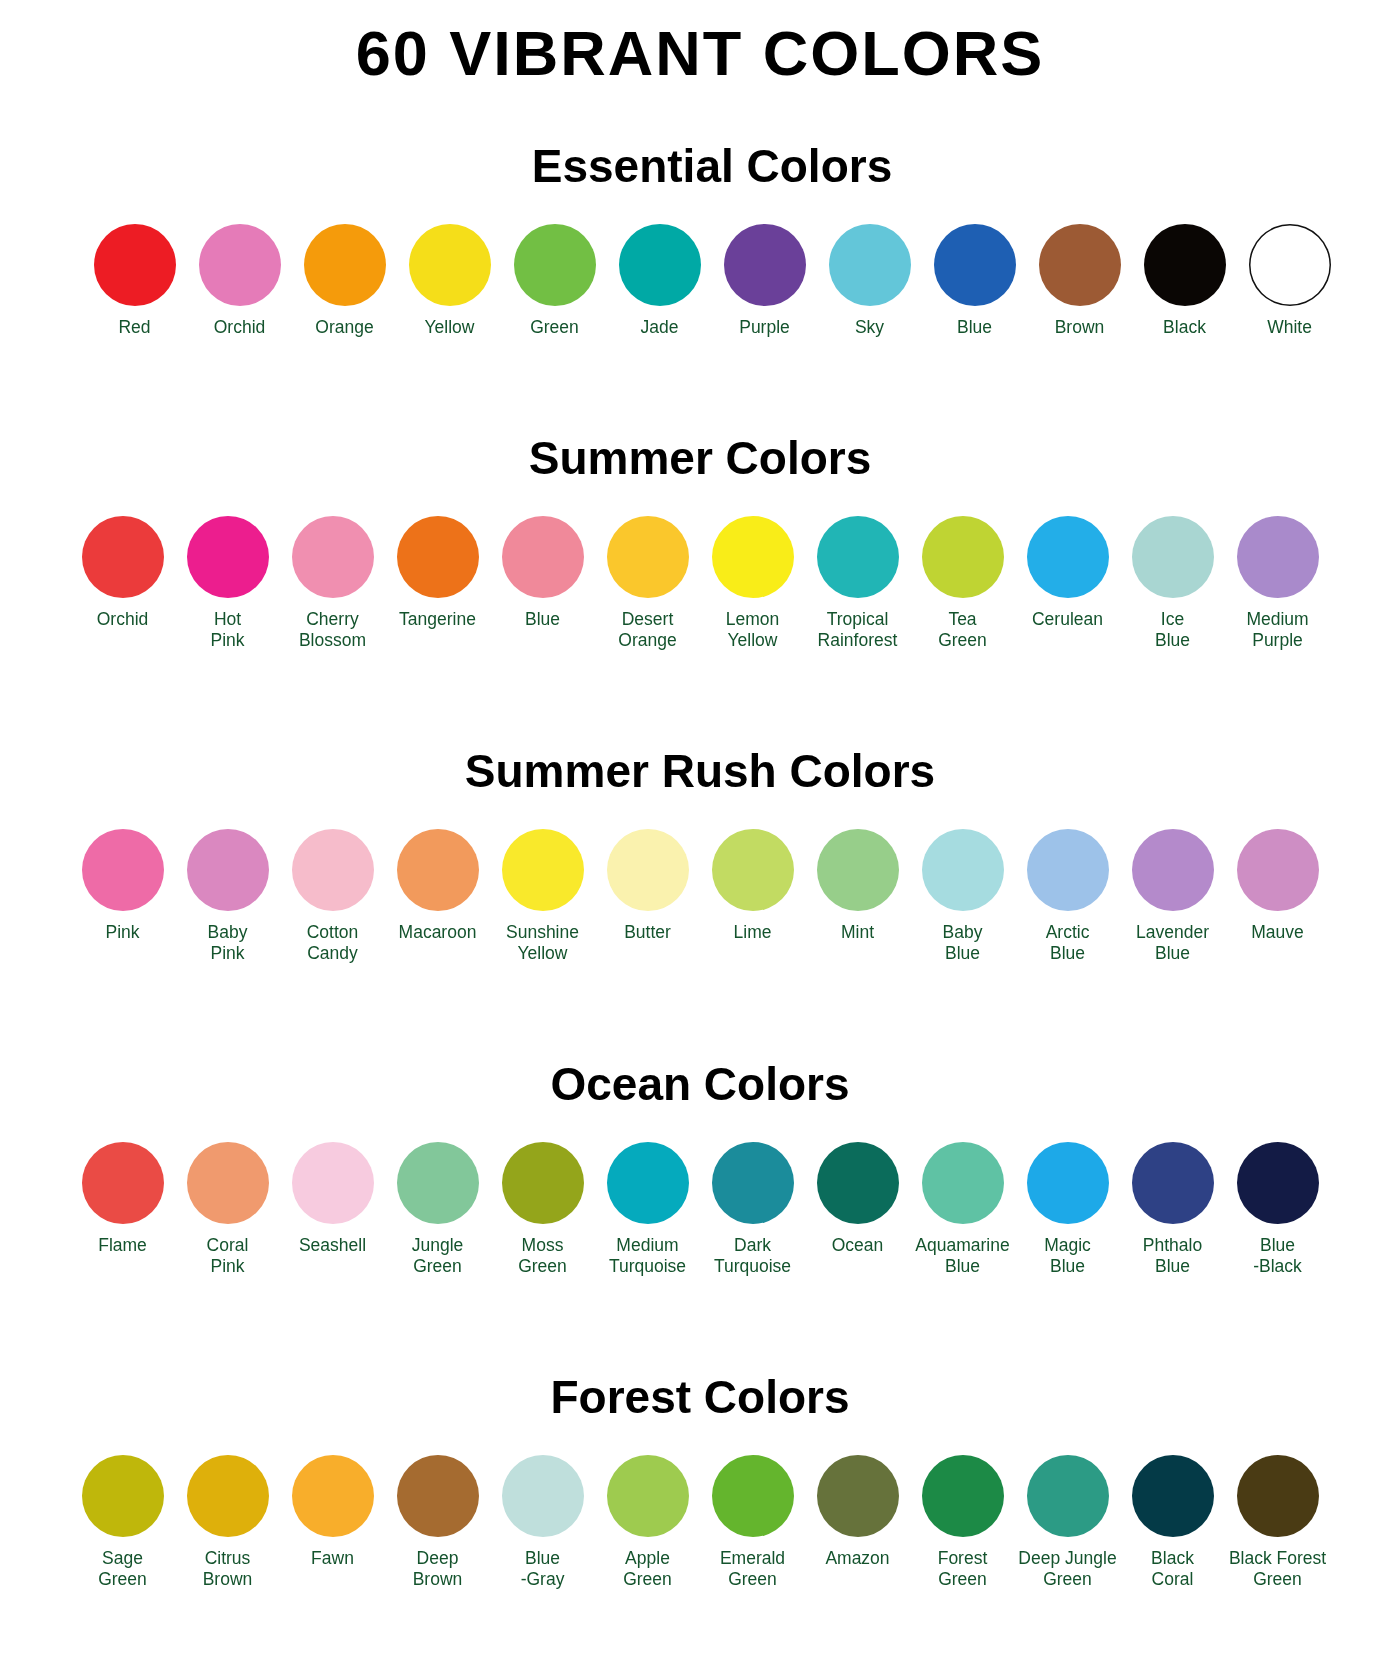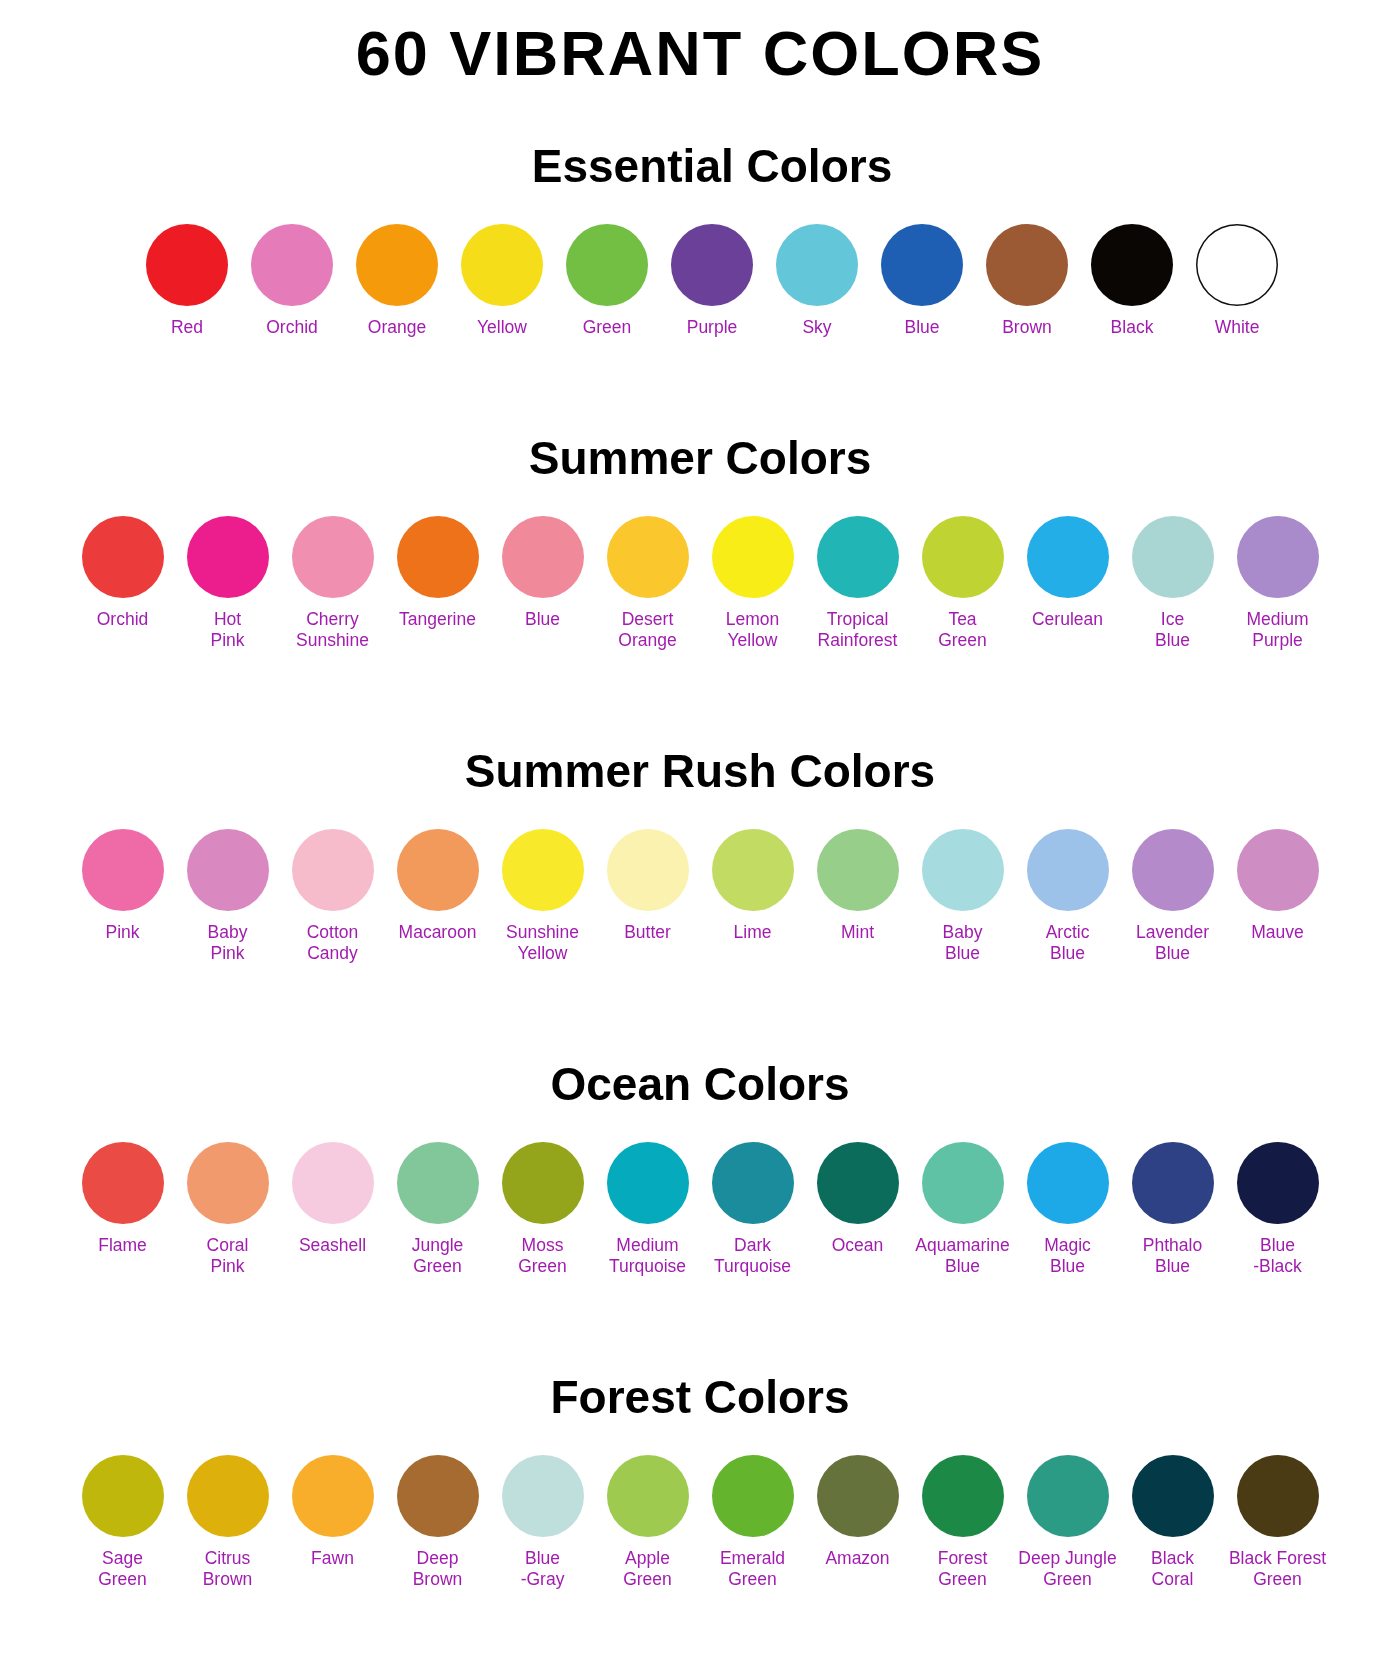--- a/index.html
+++ b/index.html
@@ -71,21 +71,21 @@
     display: block;
   }
   .dot.outlined {
     box-shadow: inset 0 0 0 1.5px #111111;
   }
   .label {
     margin-top: 11px;
     font-size: 17.5px;
     line-height: 1.22;
     text-align: center;
-    color: #a21caf;
+    color: #14532d;
     white-space: pre-line;
     font-weight: 400;
   }
 </style>
 </head>
 <body style="background: rgb(255, 255, 255);">
 
 <div class="page">
 
   <h1 class="main-title">60 VIBRANT COLORS</h1>
@@ -107,20 +107,24 @@
         </div>
       <div class="swatch">
           <span class="dot" style="background-color: rgb(245, 222, 25);"></span>
           <span class="label">Yellow</span>
         </div>
       <div class="swatch">
           <span class="dot" style="background-color: rgb(114, 191, 68);"></span>
           <span class="label">Green</span>
         </div>
       <div class="swatch">
+          <span class="dot" style="background-color: rgb(0, 169, 165);"></span>
+          <span class="label">Jade</span>
+        </div>
+      <div class="swatch">
           <span class="dot" style="background-color: rgb(106, 64, 153);"></span>
           <span class="label">Purple</span>
         </div>
       <div class="swatch">
           <span class="dot" style="background-color: rgb(99, 198, 217);"></span>
           <span class="label">Sky</span>
         </div>
       <div class="swatch">
           <span class="dot" style="background-color: rgb(30, 95, 179);"></span>
           <span class="label">Blue</span>
@@ -148,21 +152,21 @@
           <span class="label">Orchid</span>
         </div>
       <div class="swatch">
           <span class="dot" style="background-color: rgb(236, 30, 142);"></span>
           <span class="label">Hot
 Pink</span>
         </div>
       <div class="swatch">
           <span class="dot" style="background-color: rgb(240, 143, 176);"></span>
           <span class="label">Cherry
-Sunshine</span>
+Blossom</span>
         </div>
       <div class="swatch">
           <span class="dot" style="background-color: rgb(237, 114, 25);"></span>
           <span class="label">Tangerine</span>
         </div>
       <div class="swatch">
           <span class="dot" style="background-color: rgb(240, 137, 154);"></span>
           <span class="label">Blue</span>
         </div>
       <div class="swatch">

